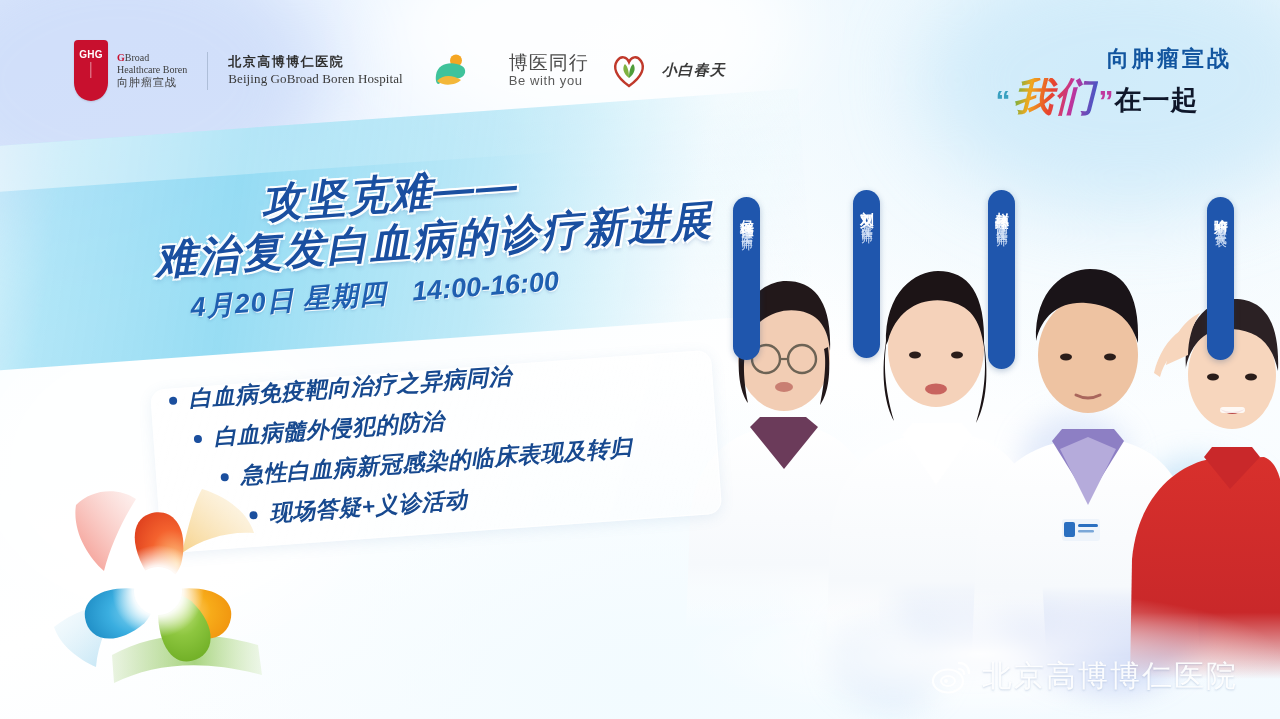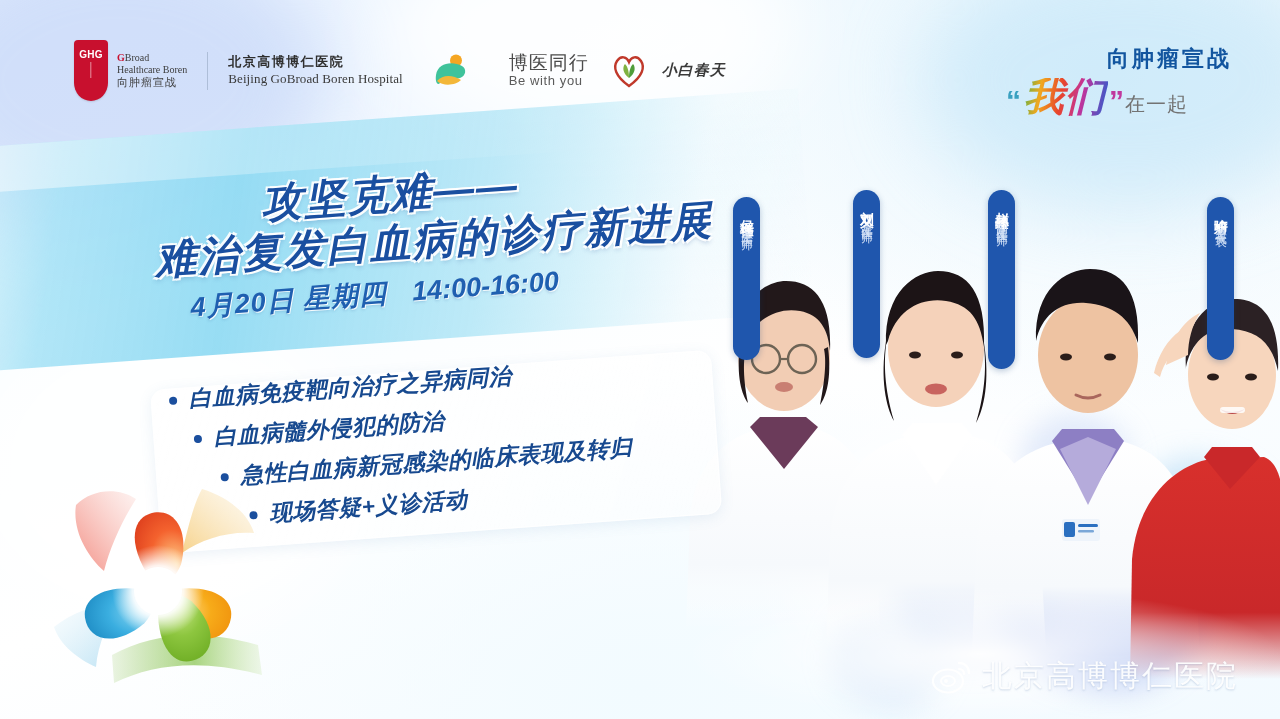--- a/index.html
+++ b/index.html
@@ -69,21 +69,21 @@
   .slogan .line1{font-size:22px;font-weight:700;color:#12559f;letter-spacing:3px;
     font-family:"Liberation Sans",sans-serif;}
   .slogan .line2{margin-top:4px;display:flex;align-items:flex-end;justify-content:center;gap:1px;}
   .q{font-size:30px;font-weight:700;line-height:1;}
   .q.left{color:#39a0c0;}
   .q.right{color:#c0399e;}
   .wm{font-size:40px;font-weight:700;font-style:italic;line-height:.95;letter-spacing:1px;
     background:linear-gradient(100deg,#3fb34f 0%,#f0a81e 22%,#e8452c 45%,#c2339b 68%,#2a5fd0 100%);
     -webkit-background-clip:text;background-clip:text;color:transparent;
     font-family:"Liberation Serif","DejaVu Serif",serif;padding:0 2px;}
-  .zyq{font-size:20px;font-weight:400;color:#737373;letter-spacing:1px;line-height:1;padding-bottom:2px;}
+  .zyq{font-size:27px;font-weight:700;color:#0f172a;letter-spacing:1px;line-height:1;padding-bottom:2px;}
 
   
   .banner{position:absolute;left:-60px;top:150px;width:860px;height:224px;
     transform:rotate(-4.1deg);transform-origin:left top;z-index:4;
     background:linear-gradient(102deg,rgba(195,235,247,.20) 0%,rgba(166,226,246,.88) 14%,
       rgba(146,219,243,.95) 34%,rgba(176,229,246,.82) 62%,rgba(226,245,252,.35) 86%,rgba(255,255,255,0) 100%);
     filter:blur(.4px);}
   .banner-hi{position:absolute;left:-60px;top:150px;width:860px;height:46px;
     transform:rotate(-4.1deg);transform-origin:left top;z-index:5;
     background:linear-gradient(100deg,rgba(255,255,255,.55),rgba(255,255,255,0) 75%);}

